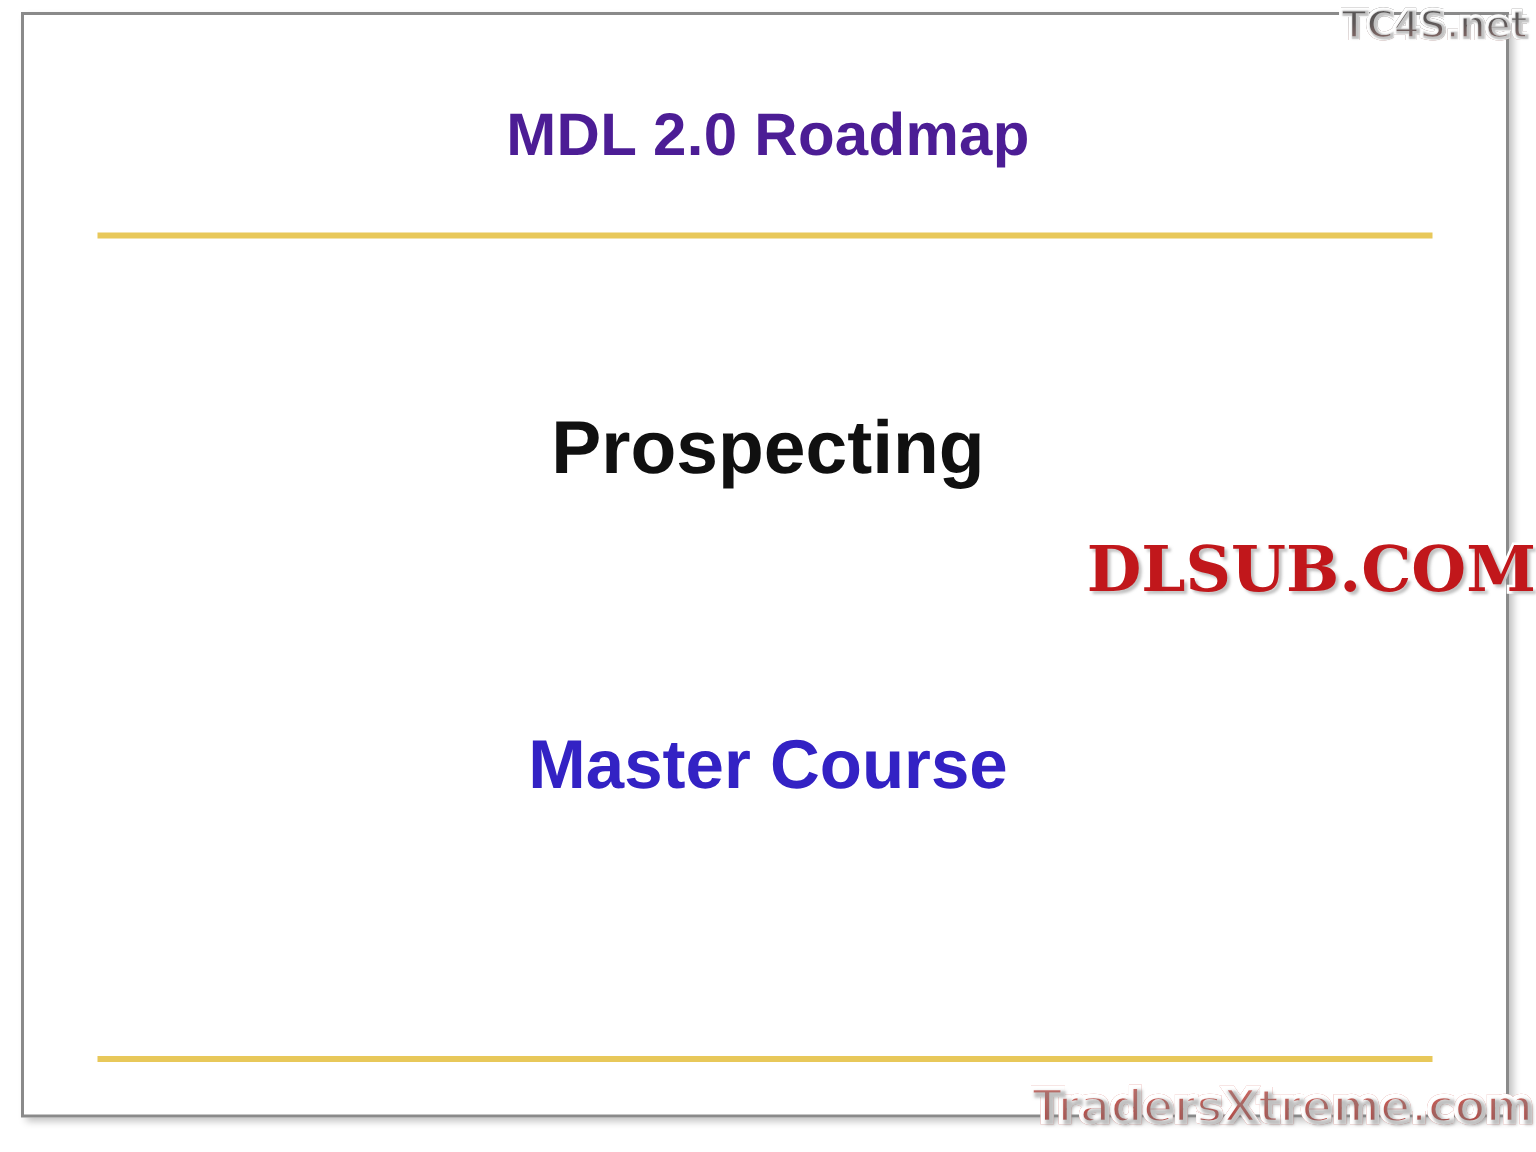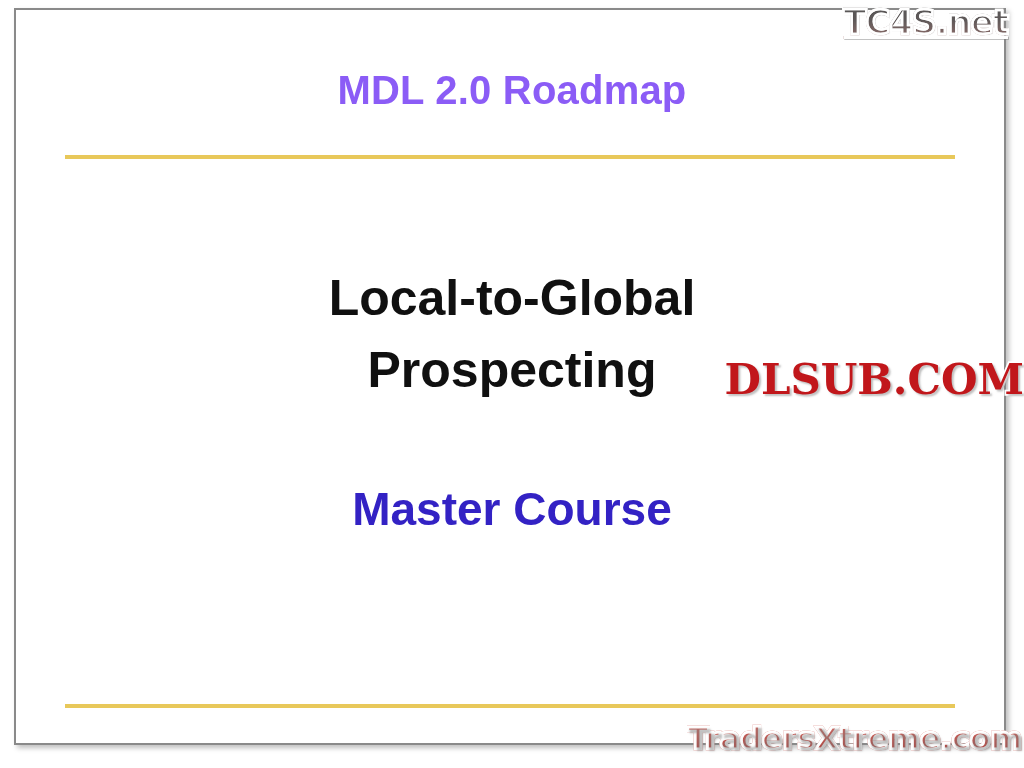--- a/index.html
+++ b/index.html
@@ -30,21 +30,21 @@
 
   
   #slide-title {
     position: absolute;
     left: 0;
     top: 68px;
     width: 1024px;
     text-align: center;
     font-size: 40px;
     font-weight: bold;
-    color: #8b5cf6;
+    color: #4c1d95;
     letter-spacing: 0.2px;
     white-space: nowrap;
   }
 
   
   .gold-rule {
     position: absolute;
     left: 65px;
     width: 890px;
     height: 4px;
@@ -83,32 +83,31 @@
   
   .wm {
     position: absolute;
     font-weight: bold;
     white-space: nowrap;
     pointer-events: none;
     font-family: "DejaVu Sans", sans-serif;
   }
 
   #wm-tc4s {
-    right: 16px;
+    right: 6px;
     top: 2px;
-    font-size: 34px;
+    font-size: 26px;
     letter-spacing: -1px;
     background: linear-gradient(180deg, #3b3b3b 0%, #4a4040 45%, #8d5c58 80%, #a87069 100%);
     -webkit-background-clip: text;
     background-clip: text;
     color: transparent;
     -webkit-text-stroke: 2.5px #ffffff;
     paint-order: stroke fill;
     text-shadow: 1px 1px 1px rgba(120,120,120,0.45);
-    text-decoration: underline;
   }
 
   #wm-tradersxtreme {
     right: 2px;
     bottom: 12px;
     font-size: 31px;
     letter-spacing: -0.5px;
     background: linear-gradient(180deg, #d7716b 0%, #c9534c 45%, #b8413c 75%, #cf6a63 100%);
     -webkit-background-clip: text;
     background-clip: text;
@@ -136,21 +135,20 @@
 </head>
 <body>
 
 <div id="slide-frame"></div>
 
 <div id="slide-title">MDL 2.0 Roadmap</div>
 
 <div id="rule-top" class="gold-rule"></div>
 
 <div id="body-block">
-  <div class="body-line">Local-to-Global</div>
   <div class="body-line">Prospecting</div>
 </div>
 
 <div id="subtitle-line">Master Course</div>
 
 <div id="rule-bottom" class="gold-rule"></div>
 
 <div id="wm-dlsub" class="wm">DLSUB.COM</div>
 
 <div id="wm-tc4s" class="wm">TC4S.net</div>

